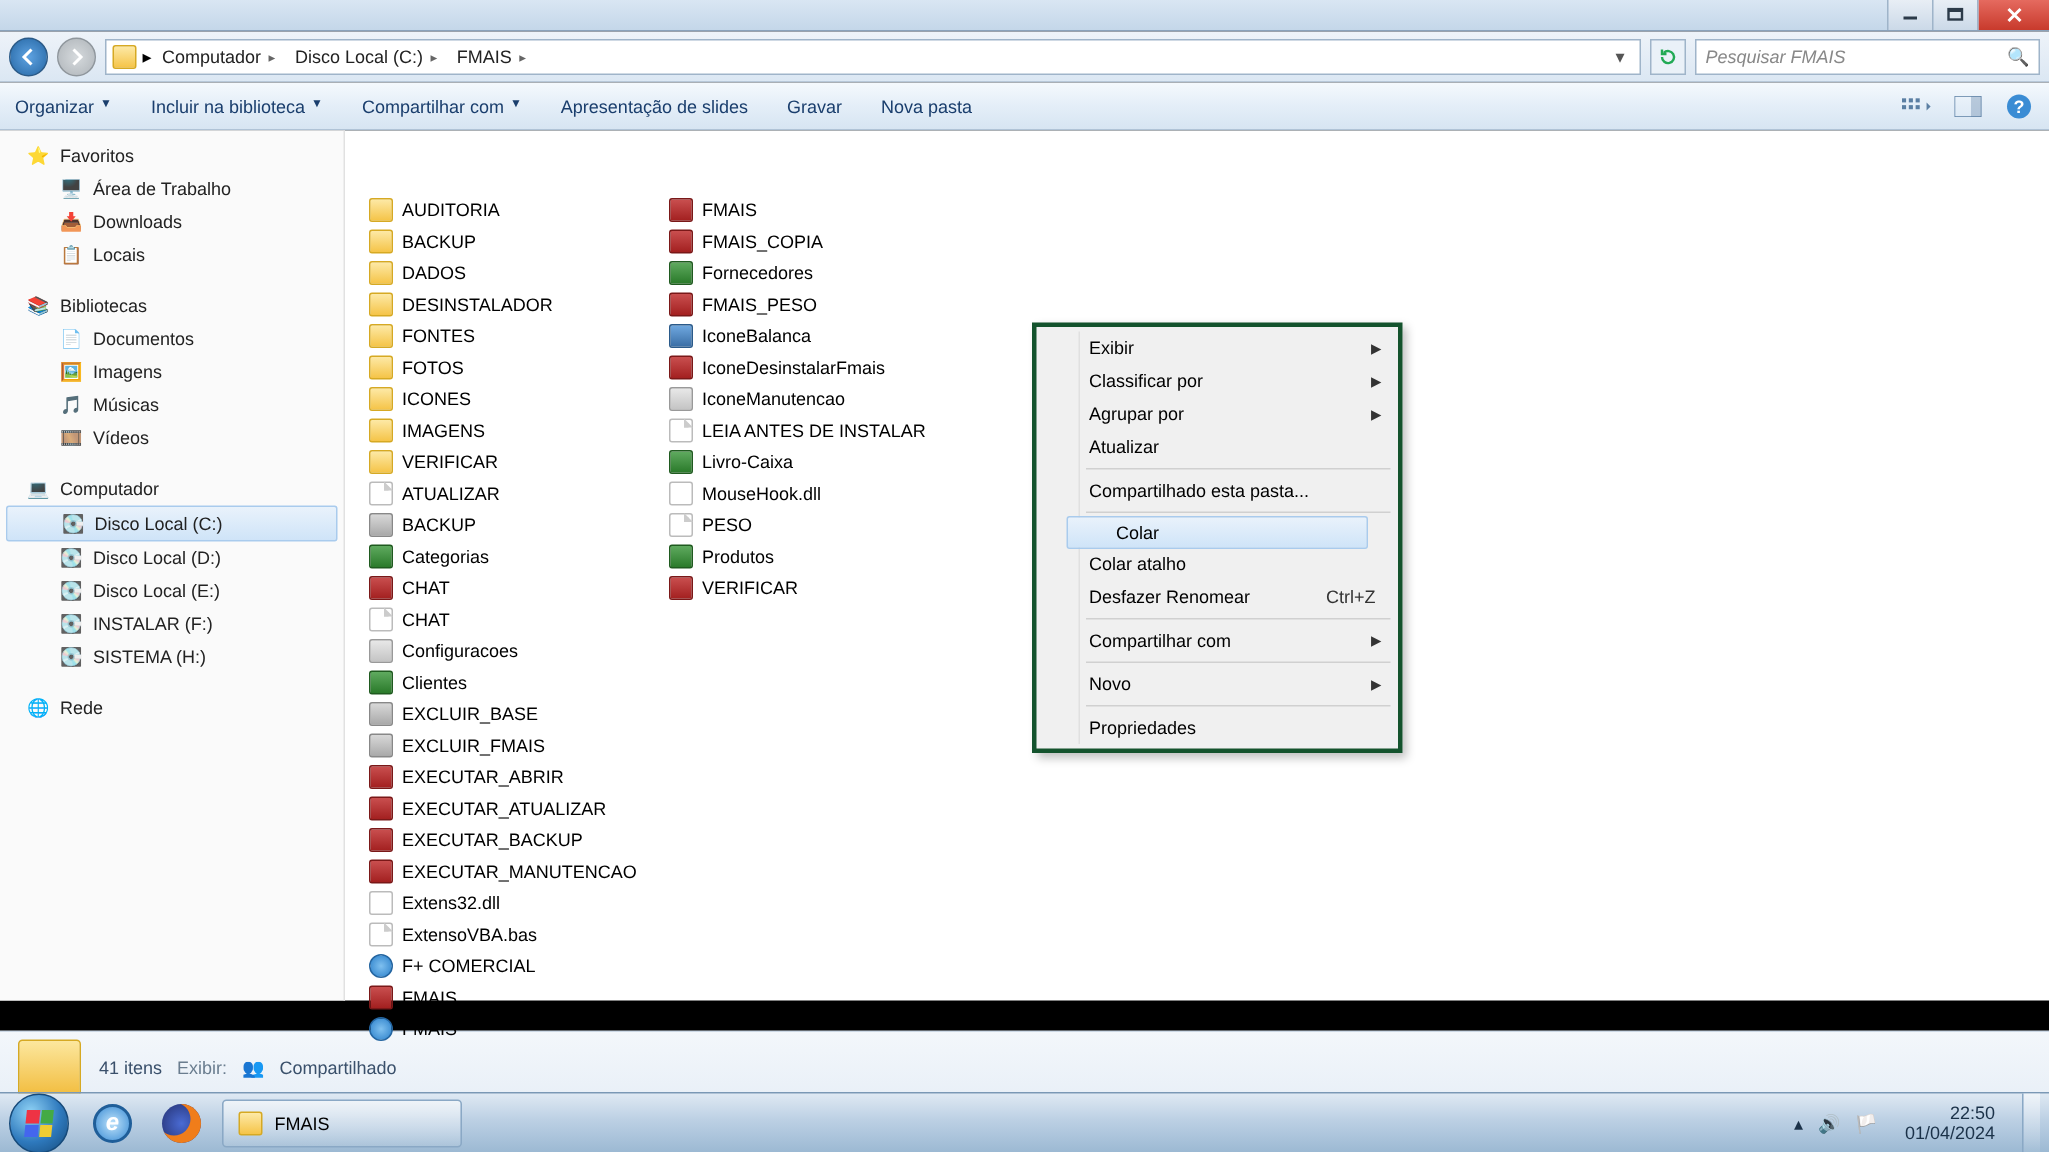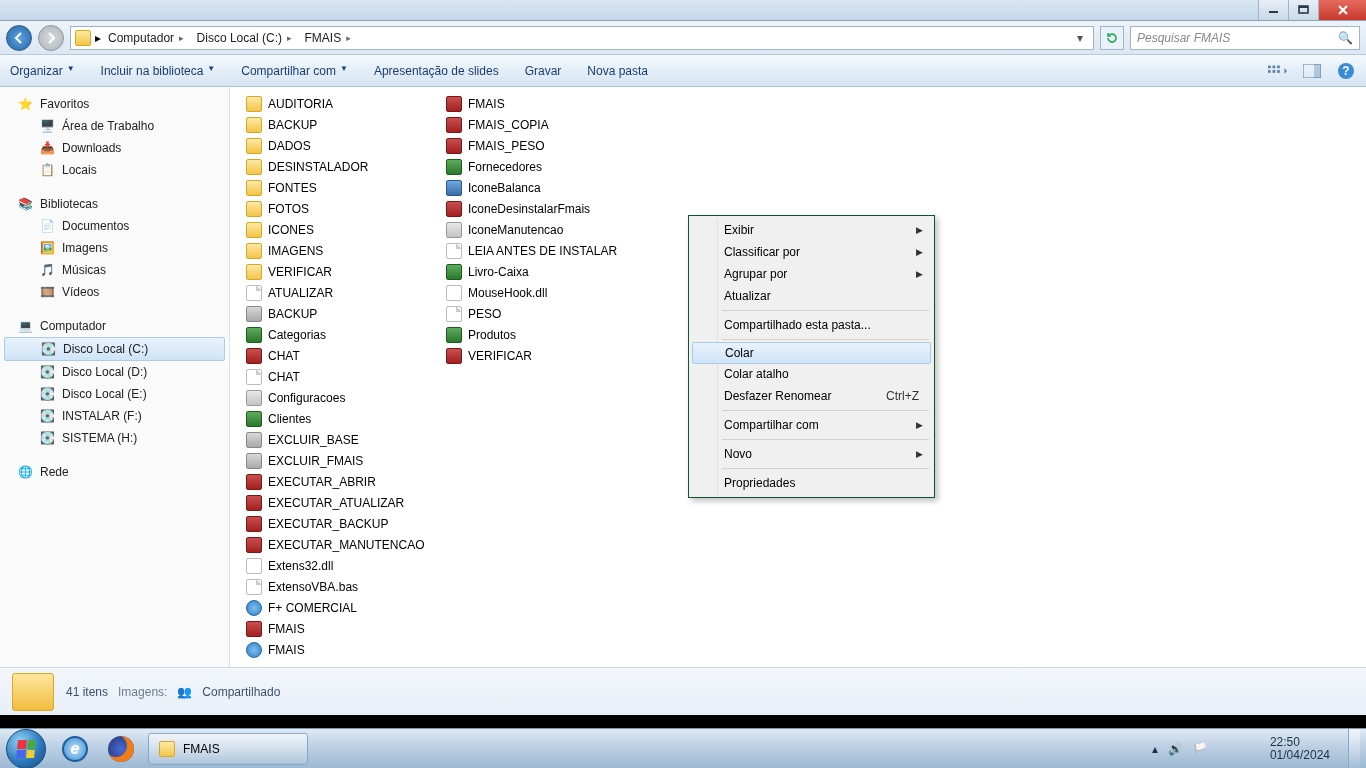--- a/index.html
+++ b/index.html
@@ -34,60 +34,60 @@
 .main { display:flex; height:580px; background:#fff; }
 .navpane { width:230px; border-right:1px solid #e1e1e1; padding:6px 0; overflow:hidden; background:#fafafa;}
 .navpane .section-label { display:flex; align-items:center; gap:6px; padding:3px 10px 3px 18px; color:#222;}
 .navpane .child { padding-left:40px;}
 .navpane .section-label.selected { background:linear-gradient(#e9f2fb,#cfe4f8); border:1px solid #a9cbed; border-radius:2px; margin:0 4px; padding-left:14px;}
 .navpane .section-label.selected.child { padding-left:36px;}
 .navpane .spacer { height:12px;}
 .ico { width:16px; height:16px; display:inline-flex; align-items:center; justify-content:center; font-size:12px;}
 
 
-.files { flex:1; display:flex; padding:6px 0 6px 12px;}
+.files { flex:1; display:flex; padding:6px 0 6px 12px;margin-top:36px;}
 .file-col { width:180px;}
 .file-col.wide { width:200px;}
 .file-item { display:flex; align-items:center; gap:6px; height:21px; padding:0 4px;}
 .fic { width:16px; height:16px; flex-shrink:0; display:inline-block; border-radius:2px;}
 .fic.folder { background:linear-gradient(#fde9a6,#f5c448); border:1px solid #d6a923;}
 .fic.file { background:#fff; border:1px solid #bbb; position:relative;}
 .fic.file::after { content:""; position:absolute; right:-1px; top:-1px; border:3px solid transparent; border-left-color:#ccc; border-bottom-color:#ccc;}
 .fic.access { background:linear-gradient(#c94f4f,#a32020); border:1px solid #7a1818;}
 .fic.excel { background:linear-gradient(#5faa5f,#2a7a2a); border:1px solid #1f5a1f;}
 .fic.exe { background:linear-gradient(#e8e8e8,#c4c4c4); border:1px solid #999;}
 .fic.globe { background:radial-gradient(#7fc0ef,#2a7fca); border-radius:50%; border:1px solid #2465a0;}
 .fic.dll { background:#fff; border:1px solid #bbb;}
 .fic.bat { background:linear-gradient(#d8d8d8,#a9a9a9); border:1px solid #888;}
 .fic.vid { background:linear-gradient(#6fa8e0,#3a6ea5); border:1px solid #2a5a8a;}
 
 
-.ctx { position:absolute; left:688px; top:215px; width:247px; background:#f0f0f0; border:1px solid #14532d; box-shadow:3px 3px 6px rgba(0,0,0,0.25); padding:3px;}
+.ctx { position:absolute; left:688px; top:215px; width:247px; background:#f0f0f0; border:3px solid #14532d; box-shadow:3px 3px 6px rgba(0,0,0,0.25); padding:3px;}
 .ctx .iconcol { position:absolute; left:3px; top:3px; bottom:3px; width:26px; background:#f0f0f0; border-right:1px solid #e0e0e0;}
 .ctx-item { position:relative; height:22px; display:flex; align-items:center; padding-left:32px; padding-right:20px;}
-.ctx-item.hover { background:linear-gradient(#e9f2fb,#cfe4f8); border:1px solid #a9cbed; border-radius:2px; margin:-1px 0;}
+.ctx-item.hover { background:linear-gradient(#e9f2fb,#cfe4f8); border:1px solid #a9cbed; border-radius:2px; margin:-1px 17px;}
 .ctx-item .arrow { position:absolute; right:8px; font-size:9px; color:#333;}
 .ctx-item .shct { position:absolute; right:12px; color:#333;}
 .ctx-sep { height:1px; background:#d0d0d0; margin:3px 2px 3px 30px;}
 
 
-.details-bar { height:48px; background:linear-gradient(#f3f7fb,#e8eff7); border-top:1px solid #cdd9e6; display:flex; align-items:center; padding:4px 12px; gap:12px;}
+.details-bar { height:48px; background:linear-gradient(#f3f7fb,#e8eff7); border-top:1px solid #cdd9e6; display:flex; align-items:center; padding:4px 12px; gap:12px;margin-top:20px;}
 .details-bar .big-folder { width:42px; height:38px; background:linear-gradient(#fce79e,#f2bd3f); border:1px solid #d6a923; border-radius:3px;}
 .details-bar .txt { color:#3a506b; display:flex; align-items:center; gap:10px;}
 .details-bar .lbl { color:#6a7d8f;}
 
 
 .taskbar { position:absolute; left:0; right:0; bottom:0; height:40px; background:linear-gradient(#dfe9f3, #bcd0e4 45%, #9cb9d3); display:flex; align-items:center; border-top:1px solid #7a98b5;}
 .start-orb { width:40px; height:40px; margin:0 6px; border-radius:50%; background:radial-gradient(circle at 35% 30%, #8fd2f5, #2e79bd 55%, #164a7a); border:1px solid #164a7a; display:flex; align-items:center; justify-content:center;}
 .start-orb .flag { width:18px; height:18px; display:grid; grid-template-columns:1fr 1fr; grid-template-rows:1fr 1fr; gap:1px; transform:skewX(-6deg);}
 .start-orb .flag span:nth-child(1){background:#e34;} .start-orb .flag span:nth-child(2){background:#4a4;} .start-orb .flag span:nth-child(3){background:#46e;} .start-orb .flag span:nth-child(4){background:#ec3;}
 .task-ic { width:42px; height:32px; display:flex; align-items:center; justify-content:center; margin:0 2px;}
 .task-app { height:32px; min-width:160px; background:linear-gradient(rgba(255,255,255,0.6),rgba(255,255,255,0.1)); border:1px solid #8aa8c5; border-radius:3px; display:flex; align-items:center; gap:8px; padding:0 10px; margin-left:4px;}
 .tray { margin-left:auto; display:flex; align-items:center; gap:10px; padding-right:6px; color:#1b3249;}
-.clock { text-align:left; line-height:13px; font-size:11px; padding:0 8px;margin-left:44px;}
+.clock { text-align:right; line-height:13px; font-size:11px; padding:0 8px;}
 .showdesk { width:12px; height:40px; border-left:1px solid #8aa8c5; background:linear-gradient(rgba(255,255,255,0.5),rgba(255,255,255,0.05));}
 
 .ie-ic { width:26px; height:26px; border-radius:50%; background:radial-gradient(#bfe3fb,#3a8cd4); border:2px solid #1f5e99; position:relative;}
 .ie-ic::after{content:"e"; position:absolute; inset:0; display:flex; align-items:center; justify-content:center; color:#fff; font-weight:bold; font-size:16px; font-style:italic;}
 .ff-ic { width:26px; height:26px; border-radius:50%; background:radial-gradient(#4a6bd4,#24306f); box-shadow: inset -5px -3px 0 2px #f07d1a;}
 
 </style>
 </head>
 <body>
 
@@ -386,26 +386,26 @@
     <div class="file-col wide" id="col2">
         <div class="file-item">
           <span class="fic access"></span>
           <span>FMAIS</span>
         </div>
         <div class="file-item">
           <span class="fic access"></span>
           <span>FMAIS_COPIA</span>
         </div>
         <div class="file-item">
-          <span class="fic access"></span>
-          <span>FMAIS_PESO</span>
-        </div>
-        <div class="file-item">
           <span class="fic excel"></span>
           <span>Fornecedores</span>
+        </div>
+        <div class="file-item">
+          <span class="fic access"></span>
+          <span>FMAIS_PESO</span>
         </div>
         <div class="file-item">
           <span class="fic vid"></span>
           <span>IconeBalanca</span>
         </div>
         <div class="file-item">
           <span class="fic access"></span>
           <span>IconeDesinstalarFmais</span>
         </div>
         <div class="file-item">
@@ -437,21 +437,21 @@
           <span>VERIFICAR</span>
         </div>
       </div>
   </div>
 </div>
 
 <div class="details-bar">
   <div class="big-folder"></div>
   <div class="txt">
     <span>41 itens</span>
-    <span class="lbl">Imagens:</span>
+    <span class="lbl">Exibir:</span>
     <span>👥</span>
     <span>Compartilhado</span>
   </div>
 </div>
 
 <div class="ctx">
   <div class="iconcol"></div>
   <div class="ctx-item">
       <span>Exibir</span>
       <span class="arrow">▶</span>

